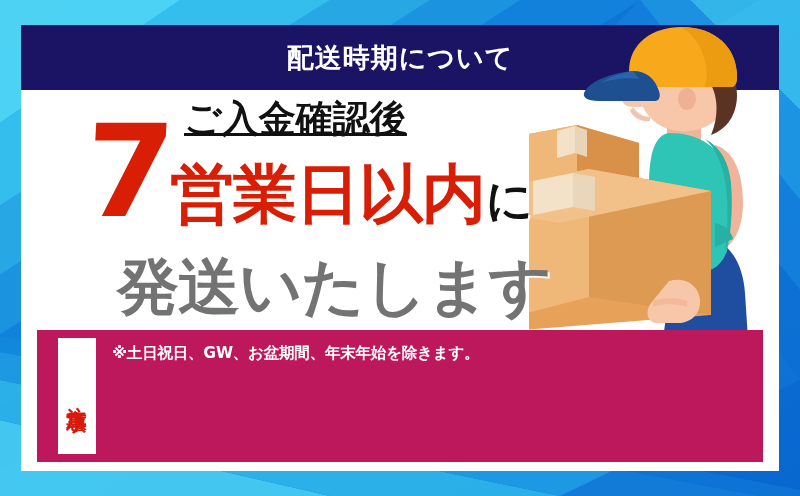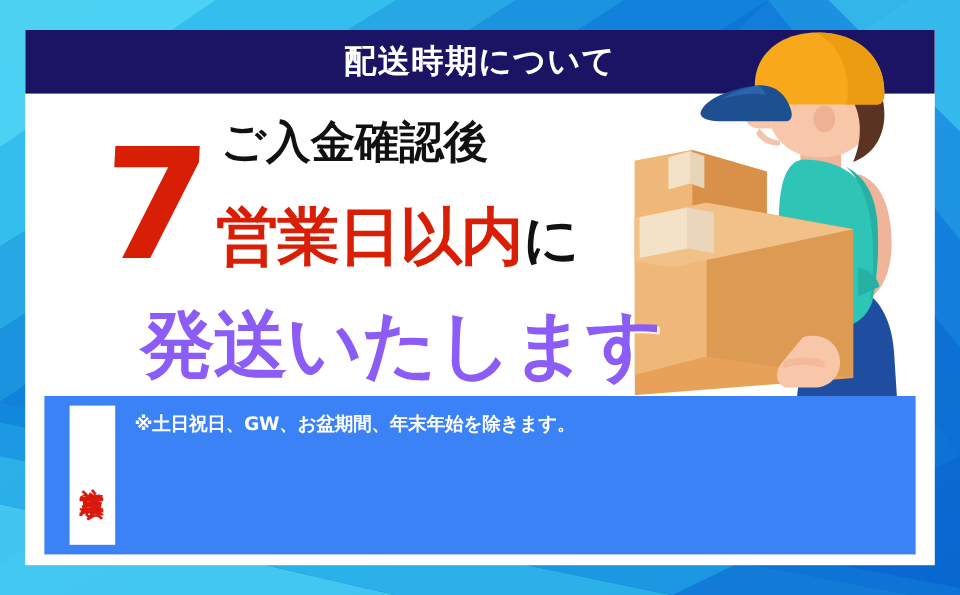--- a/index.html
+++ b/index.html
@@ -18,21 +18,21 @@
   #card {
     position:absolute;
     left:21px; top:25px; width:758px; height:446px;
     background:#ffffff;
     z-index:2;
     overflow:hidden;
   }
 
   
   #headerband {
-    position:absolute; left:0; top:0; width:758px; height:53px;
+    position:absolute; left:0; top:0; width:758px; height:65px;
     background:#1b1464;
     z-index:3;
   }
   #headerband .title {
     position:absolute;
     left:0; right:0; top:50%;
     transform:translateY(-52%);
     text-align:center;
     color:#ffffff;
     font-size:27px;
@@ -56,57 +56,58 @@
     position:absolute;
     left:0; top:53px; width:530px; height:252px;
     z-index:5;
   }
 
   .hl-line1 {
     position:absolute; left:163px; top:22px;
     font-size:37px; font-weight:bold; color:#111111;
     letter-spacing:0px; line-height:1; white-space:nowrap;
     text-shadow:2px 2px 0 rgba(255,255,255,.9), -1px -1px 0 rgba(255,255,255,.9);
+    text-decoration:underline;
   }
 
   .hl-big {
     position:absolute; left:64px; top:42px;
     display:flex; align-items:baseline;
     white-space:nowrap;
   }
   .hl-seven {
     font-size:128px; font-weight:bold; color:#d81e05;
     line-height:.82; letter-spacing:-6px;
     font-family:"DejaVu Sans","Liberation Sans",sans-serif;
     transform:skewX(-3deg);
     display:inline-block;
   }
   .hl-red {
-    font-size:52px; font-weight:bold; color:#d81e05;
+    font-size:64px; font-weight:bold; color:#d81e05;
     line-height:1; letter-spacing:-1px;
-    margin-left:12px; display:inline-block;
+    margin-left:2px; display:inline-block;
   }
   .hl-ni {
     font-size:46px; font-weight:bold; color:#111111;
     line-height:1; margin-left:1px; display:inline-block;
     text-shadow:2px 2px 0 rgba(255,255,255,.85);
   }
 
   .hl-line3 {
     position:absolute; left:96px; top:178px;
-    font-size:62px; font-weight:bold; color:#8b5cf6;
+    font-size:62px; font-weight:bold; color:#737373;
     line-height:1; letter-spacing:-1px; white-space:nowrap;
     text-shadow:2px 2px 0 rgba(255,255,255,.9);
   }
 
   
   #notice {
     position:absolute;
     left:16px; top:305px; width:726px; height:132px;
-    background:#3b82f6;
+    background:#be185d;
     z-index:6;
     display:flex; align-items:stretch;
   }
   #notice-label {
     flex:0 0 auto;
     width:38px; margin:8px 0 8px 21px;
     background:#ffffff;
     display:flex; align-items:center; justify-content:center;
   }
   #notice-label .vtext {

